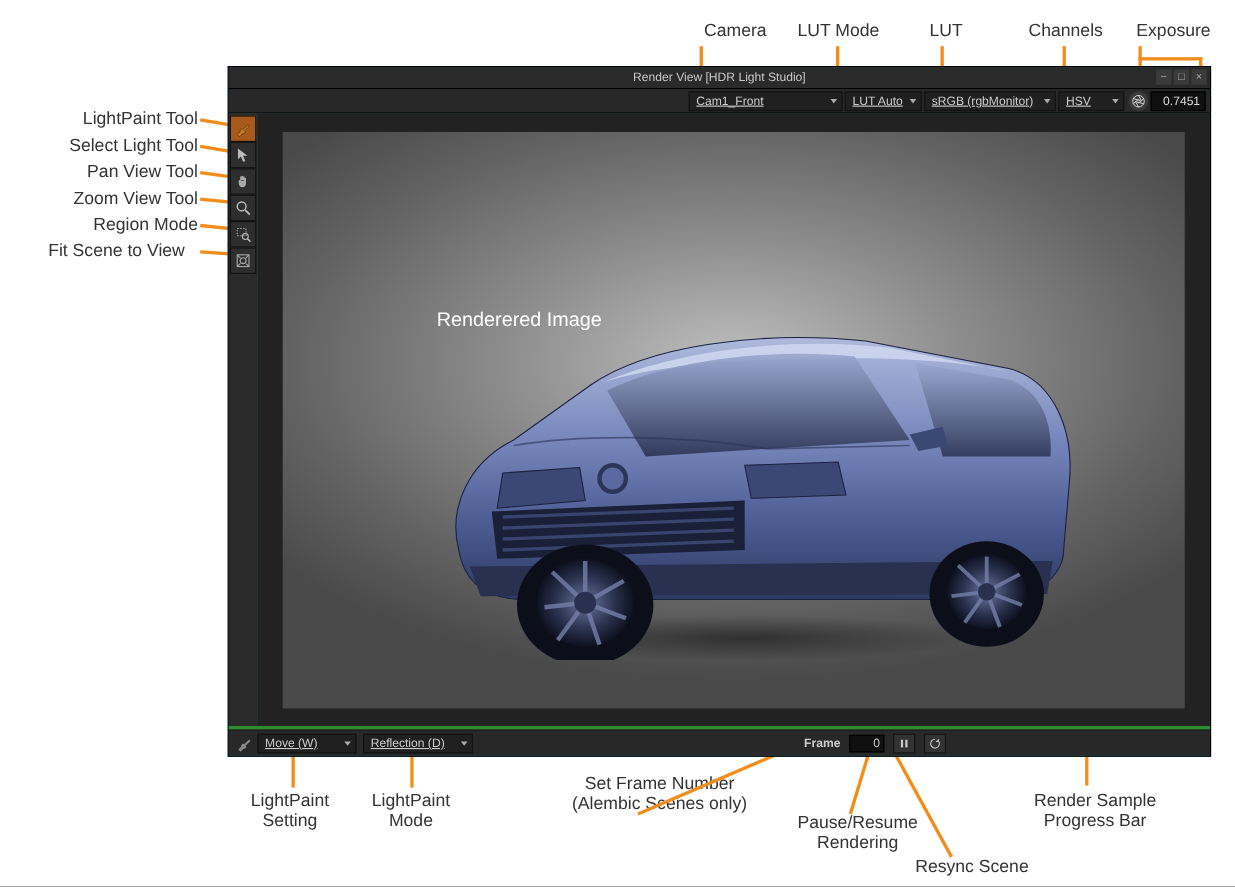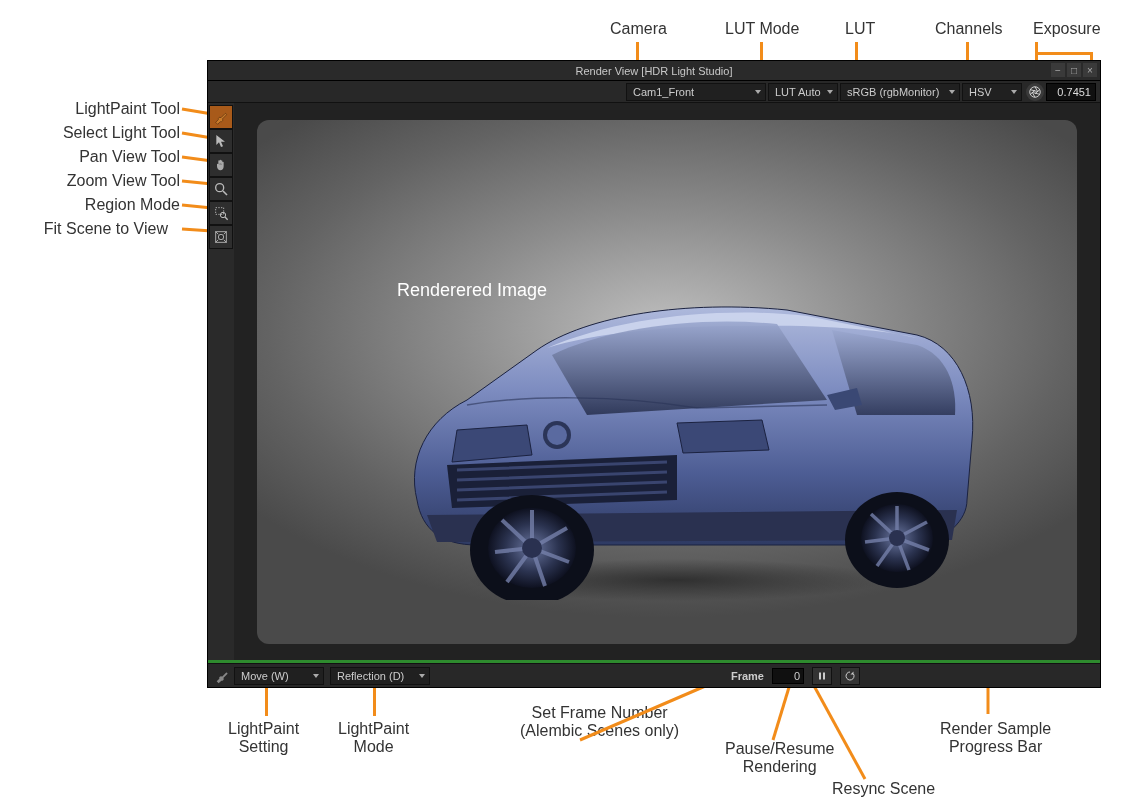--- a/index.html
+++ b/index.html
@@ -88,20 +88,21 @@
     background: #202020;
     color: #ccc;
     font-size: 11px;
     height: 18px;
     padding: 0 0 0 6px;
     display: inline-flex;
     align-items: center;
     position: relative;
     border: 1px solid #111;
     margin-right: 2px;
+    text-decoration: underline;
   }
   .dropdown::after {
     content: "";
     position: absolute;
     right: 4px; top: 6px;
     border-left: 3px solid transparent;
     border-right: 3px solid transparent;
     border-top: 4px solid #aaa;
   }
   .aperture {
@@ -157,21 +158,20 @@
     display: flex;
     align-items: center;
     justify-content: center;
   }
   .render-image {
     width: 820px;
     height: 524px;
     background: radial-gradient(ellipse 65% 55% at 50% 40%, #bfbfbf 0%, #8c8c8c 40%, #636363 75%, #4a4a4a 100%);
     position: relative;
     overflow: hidden;
-    border-radius: 12px;
   }
   .ground-shadow {
     position: absolute;
     left: 120px; top: 430px;
     width: 600px; height: 60px;
     background: radial-gradient(ellipse 50% 50% at 50% 50%, rgba(0,0,0,0.45) 0%, rgba(0,0,0,0) 70%);
   }
   .car {
     position: absolute;
     left: 100px; top: 120px;
@@ -226,21 +226,21 @@
     width: 20px; height: 18px;
     background: #333; border:1px solid #111;
     display:inline-flex; align-items:center; justify-content:center;
     margin-left: 4px;
   }
   .bbtn svg { width:12px; height:12px; }
 </style>
 </head>
 <body>
 
-<div class="ann" style="left:610px; top:20px;text-align:right;">Camera</div>
+<div class="ann" style="left:640px; top:20px;text-align:right;">Camera</div>
 <div class="ann" style="left:725px; top:20px;">LUT Mode</div>
 <div class="ann" style="left:845px; top:20px;">LUT</div>
 <div class="ann" style="left:935px; top:20px;">Channels</div>
 <div class="ann" style="left:1033px; top:20px;">Exposure</div>
 
 <div class="line v" style="left:636px; top:42px; height:49px;"></div>
 <div class="line v" style="left:760px; top:42px; height:49px;"></div>
 <div class="line v" style="left:855px; top:42px; height:49px;"></div>
 <div class="line v" style="left:966px; top:42px; height:49px;"></div>
 <div class="line v" style="left:1035px; top:42px; height:10px;"></div>

